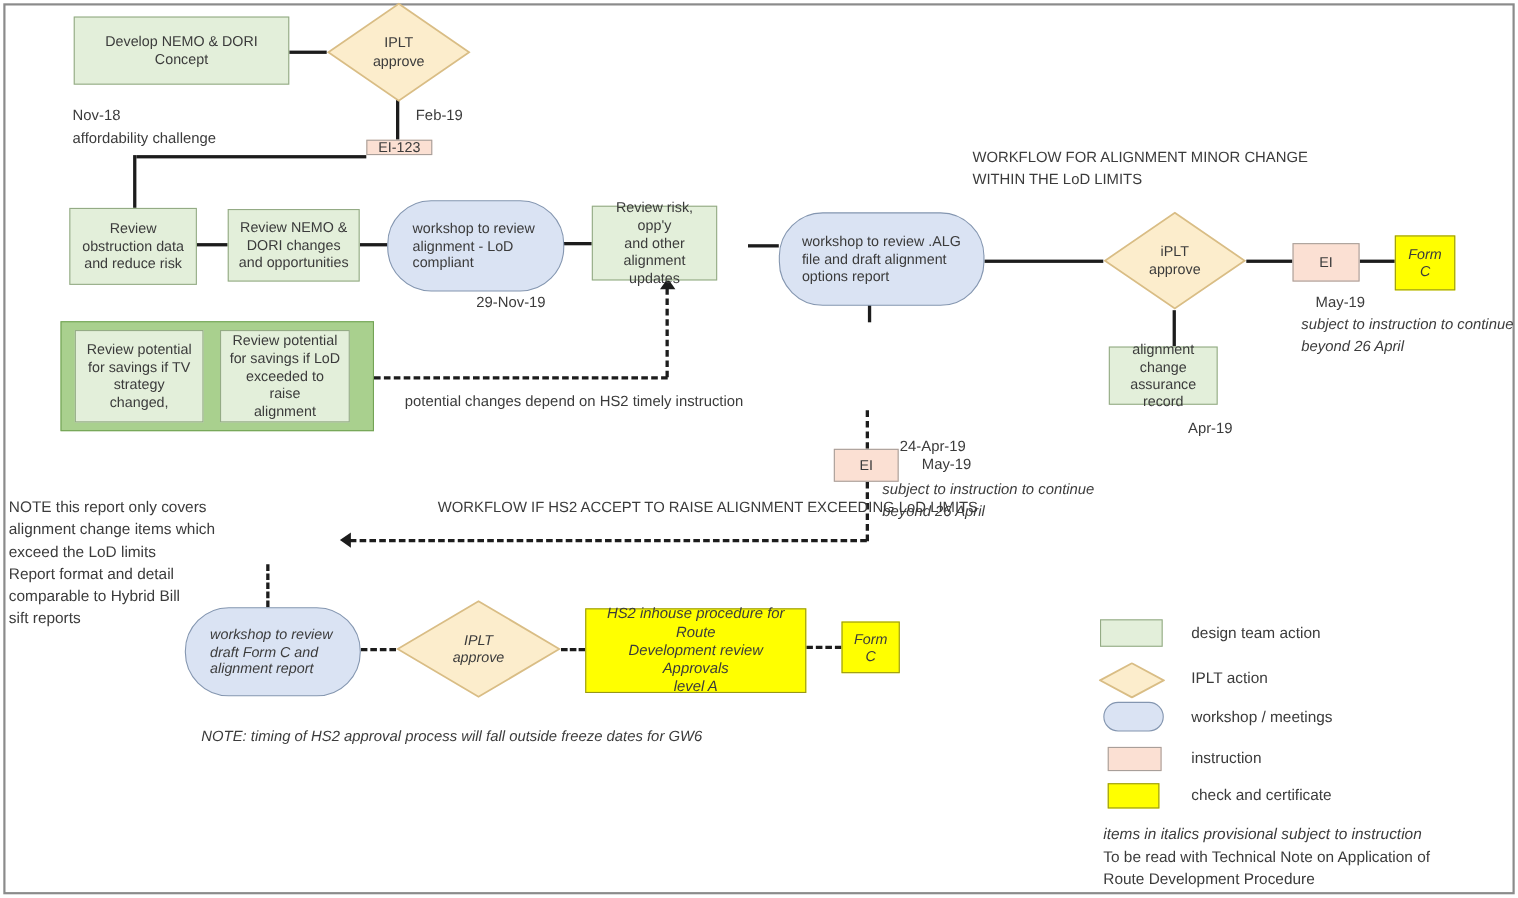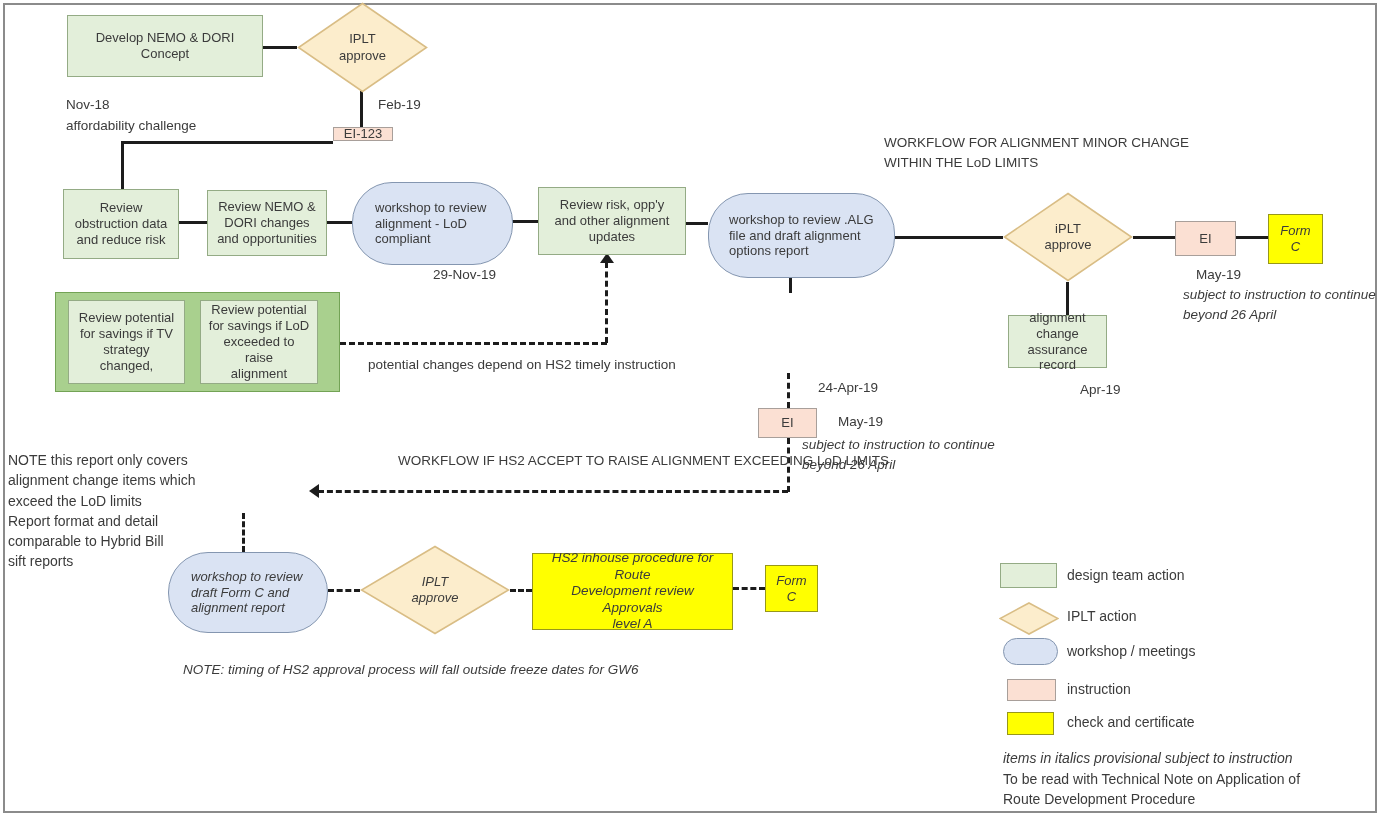--- a/index.html
+++ b/index.html
@@ -25,21 +25,21 @@
   .diamond polygon { fill:var(--iplt_fill); stroke:var(--iplt_border); stroke-width:1.6; }
   .dtext { position:absolute; left:0; top:0; right:0; bottom:0; display:flex; align-items:center; justify-content:center; text-align:center; font-size:13px; line-height:1.25; white-space:pre-line; }
   .hline { position:absolute; z-index:1; border-top:3px solid var(--line); }
   .vline { position:absolute; z-index:1; border-left:3px solid var(--line); }
   .hdash { position:absolute; z-index:1; border-top:3px dashed var(--line); }
   .vdash { position:absolute; z-index:1; border-left:3px dashed var(--line); }
   .arrow-up { position:absolute; z-index:2; width:0; height:0; border-left:7px solid transparent; border-right:7px solid transparent; border-bottom:10px solid var(--line); }
   .arrow-left { position:absolute; z-index:2; width:0; height:0; border-top:7px solid transparent; border-bottom:7px solid transparent; border-right:10px solid var(--line); }
   .ann { position:absolute; z-index:4; font-size:13.5px; line-height:1.5; white-space:pre-line; }
   .small-lh { line-height:1.45; }
-  .legend-label { position:absolute; z-index:4; font-size:14px; }
+  .legend-label { position:absolute; z-index:4; font-size:14px;margin-left:16px; }
   .lswatch { position:absolute; z-index:3; box-sizing:border-box; }
   .round14 { border-radius:14px; }
 </style>
 </head>
 <body>
 
 <div class="canvas">
   <div class="frame"></div>
 
   <div class="hline" style="left:260px;top:46px;width:37px;"></div>
@@ -85,21 +85,21 @@
 
   <div class="node design" style="left:63px;top:189px;width:116px;height:70px;">Review
 obstruction data
 and reduce risk</div>
   <div class="node design" style="left:207px;top:190px;width:120px;height:66px;">Review NEMO &amp;
 DORI changes
 and opportunities</div>
   <div class="node workshop leftalign" style="left:352px;top:182px;width:161px;height:83px;padding-left:22px;">workshop to review
 alignment - LoD
 compliant</div>
-  <div class="node design" style="left:538px;top:187px;width:148px;height:68px;">Review risk, opp'y
+  <div class="node design" style="left:538px;top:187px;width:114px;height:68px;">Review risk, opp'y
 and other alignment
 updates</div>
   <div class="node workshop leftalign" style="left:708px;top:193px;width:187px;height:85px;padding-left:20px;">workshop to review .ALG
 file and draft alignment
 options report</div>
   <div class="diamond" style="left:1003px;top:192px;width:130px;height:90px;">
     <svg viewBox="0 0 130 90">
         <polygon points="65,1.5 128.5,45 65,88.5 1.5,45"></polygon>
       </svg>
     <div class="dtext">iPLT
@@ -123,21 +123,21 @@
   <div class="node design" style="left:68px;top:300px;width:117px;height:84px;">Review potential
 for savings if TV
 strategy
 changed,</div>
   <div class="node design" style="left:200px;top:300px;width:118px;height:84px;">Review potential
 for savings if LoD
 exceeded to raise
 alignment</div>
   <div class="ann" style="left:368px;top:355px;">potential changes depend on HS2 timely instruction</div>
 
-  <div class="ann" style="left:818px;top:378px;">24-Apr-19</div>
+  <div class="ann" style="left:818px;top:396px;">24-Apr-19</div>
   <div class="node instruction" style="left:758px;top:408px;width:59px;height:30px;">EI</div>
   <div class="ann" style="left:838px;top:412px;">May-19</div>
   <div class="ann it small-lh" style="left:802px;top:435px;">subject to instruction to continue
 beyond 26 April</div>
   <div class="ann" style="left:367px;top:451px;margin-left:31px;">WORKFLOW IF HS2 ACCEPT TO RAISE ALIGNMENT EXCEEDING LoD LIMITS</div>
 
   <div class="ann small-lh" style="left:8px;top:450px;font-size:14px;">NOTE this report only covers
 alignment change items which
 exceed the LoD limits
 Report format and detail

